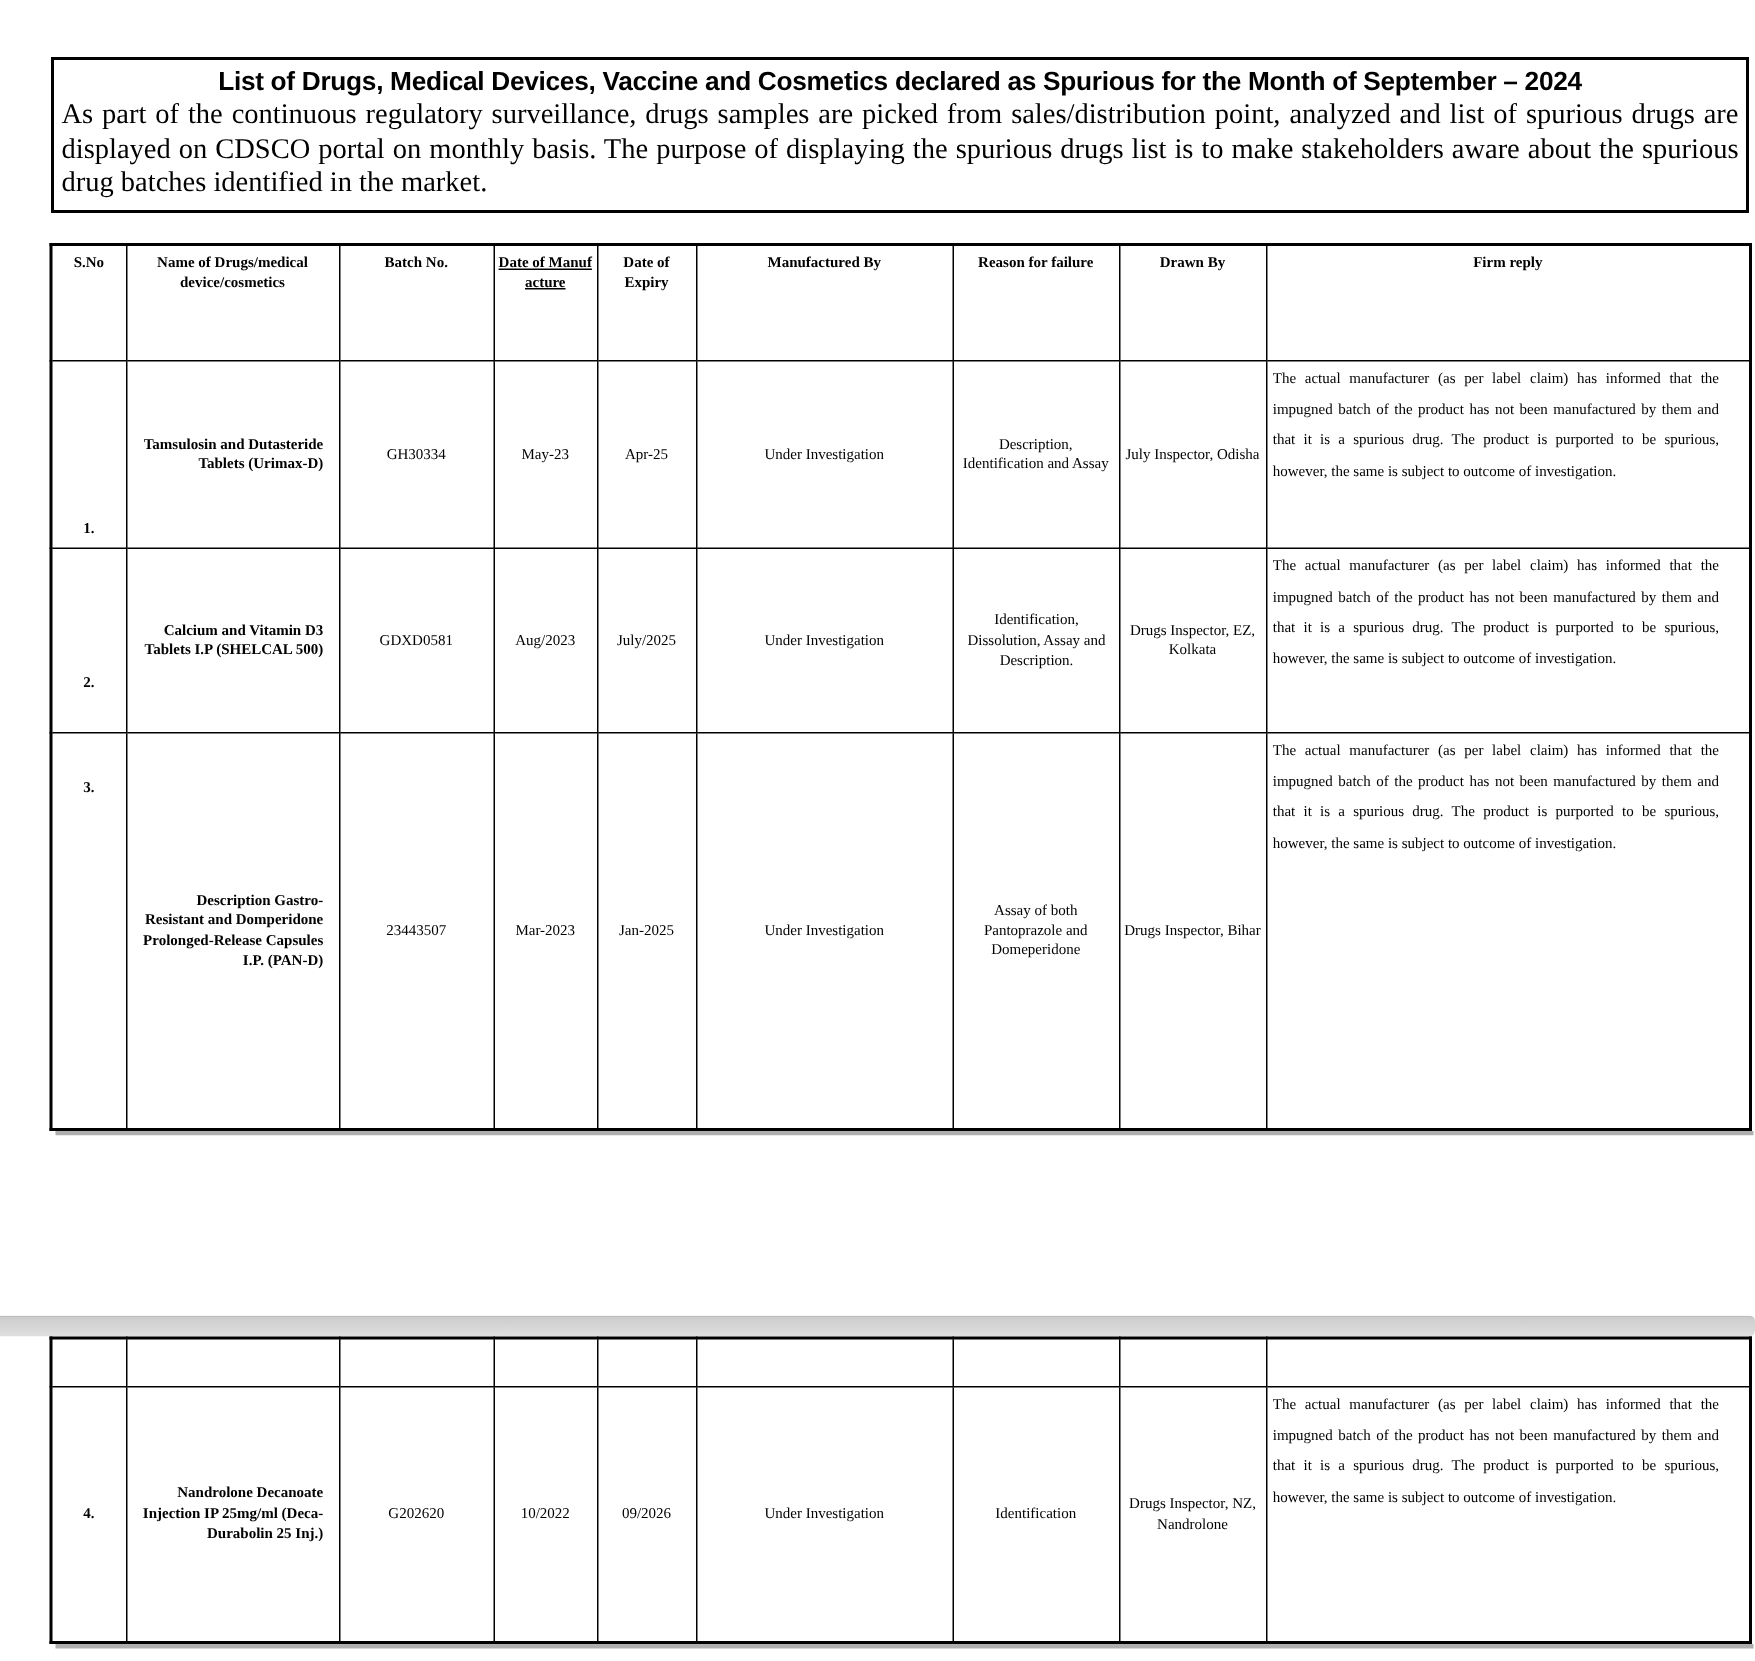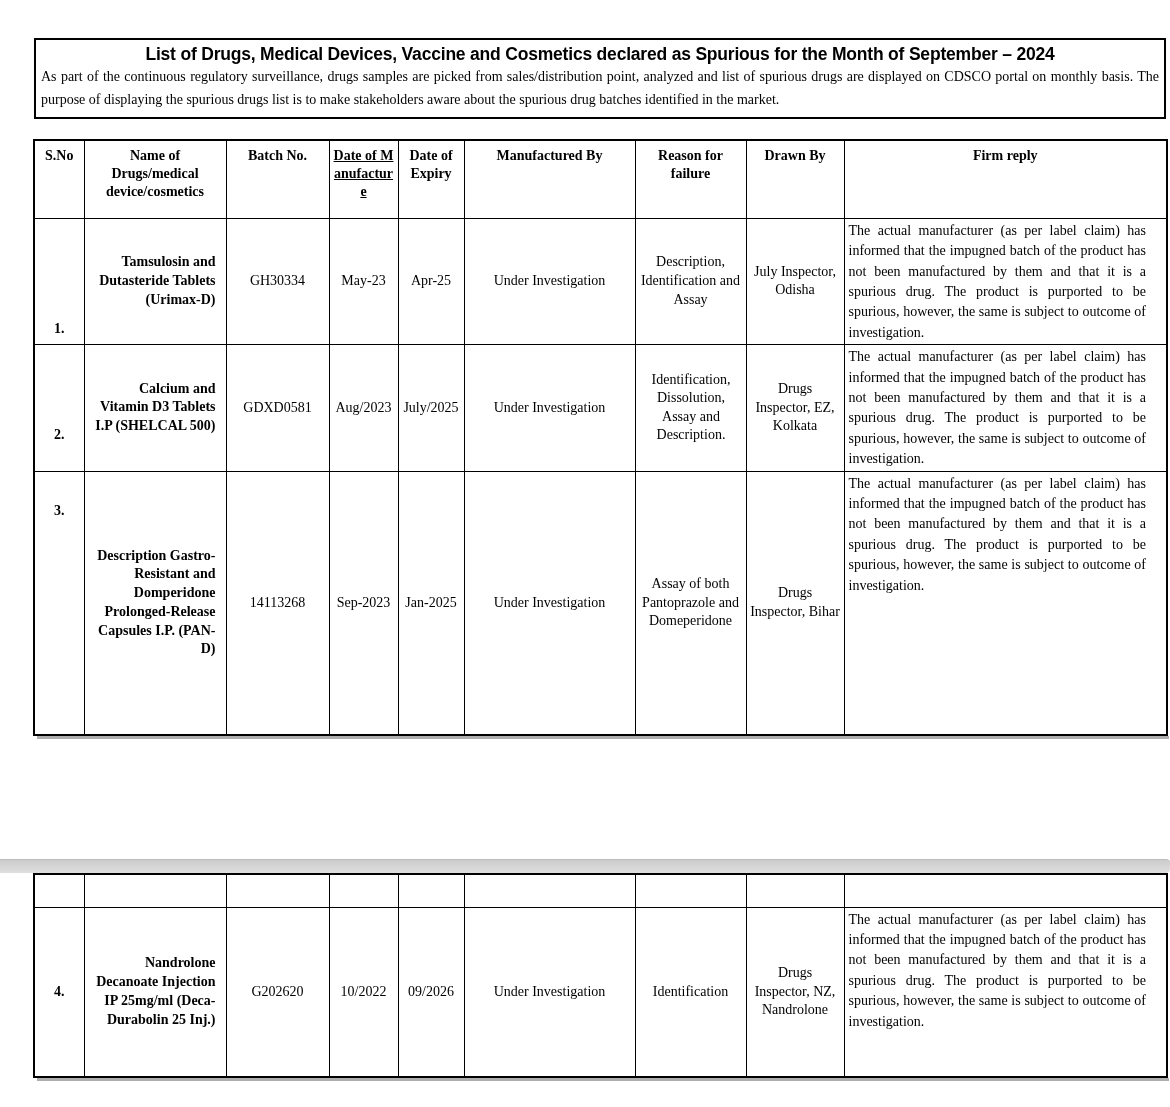--- a/index.html
+++ b/index.html
@@ -21,38 +21,38 @@
   }
   .doc-title {
     font-family: "Liberation Sans", sans-serif;
     font-weight: bold;
     font-size: 17.5px;
     text-align: center;
     letter-spacing: -0.2px;
     line-height: 24px;
   }
   .doc-desc {
-    font-size: 14px;
+    font-size: 19px;
     text-align: justify;
     line-height: 22.6px;
   }
 
   
   table.drug-table {
     border-collapse: collapse;
     table-layout: fixed;
     width: 1133px;
     margin-left: 33px;
     border: 2px solid #000;
   }
   table.t1 { margin-top: 20px; }
   table.t2 { margin-top: 0; }
   th, td {
     border: 1px solid #000;
-    font-size: 14px;
+    font-size: 10px;
     vertical-align: middle;
     text-align: center;
     padding: 1px 3px;
     line-height: 1.33;
   }
   thead th {
     font-weight: bold;
     vertical-align: top;
     padding-top: 6px;
     line-height: 1.28;
@@ -144,22 +144,22 @@
         <td class="ba">Aug/2023</td>
         <td class="ba">July/2025</td>
         <td>Under Investigation</td>
         <td class="reason-left">Identification, Dissolution, Assay and Description.</td>
         <td>Drugs Inspector, EZ, Kolkata</td>
         <td class="cell-reply">The actual manufacturer (as per label claim) has informed that the impugned batch of the product has not been manufactured by them and that it is a spurious drug. The product is purported to be spurious, however, the same is subject to outcome of investigation.</td>
       </tr>
       <tr class="rw3">
         <td class="sn sn3">3.</td>
         <td class="cell-name">Description Gastro-Resistant and Domperidone Prolonged-Release Capsules I.P. (PAN-D)</td>
-        <td>14113268</td>
-        <td>Sep-2023</td>
+        <td>23443507</td>
+        <td>Mar-2023</td>
         <td>Jan-2025</td>
         <td>Under Investigation</td>
         <td>Assay of both Pantoprazole and Domeperidone</td>
         <td>Drugs Inspector, Bihar</td>
         <td class="cell-reply">The actual manufacturer (as per label claim) has informed that the impugned batch of the product has not been manufactured by them and that it is a spurious drug. The product is purported to be spurious, however, the same is subject to outcome of investigation.</td>
       </tr>
     </tbody>
   </table>
   <div class="tshadow"></div>
 

